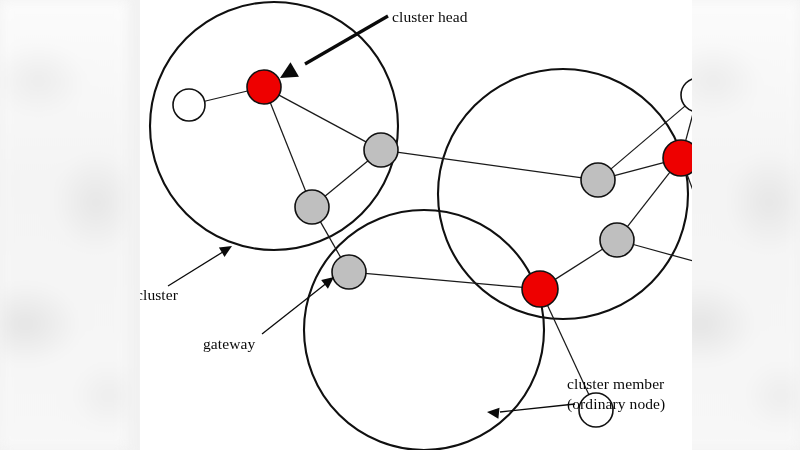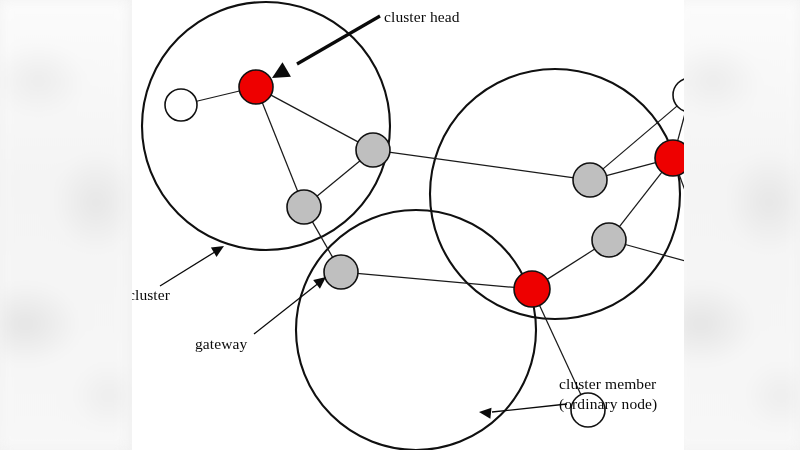--- a/index.html
+++ b/index.html
@@ -32,21 +32,21 @@
       radial-gradient(ellipse 55px 50px at 85% 88%, #ededed 0%, rgba(237,237,237,0) 70%),
       linear-gradient(180deg, #fbfbfb 0%, #f4f4f4 40%, #f7f7f7 100%);
     filter: blur(6px);
   }
   .letterbox.left  { left: 0;    width: 128px; }
   .letterbox.right { right: 0;   width: 124px; }
 
   .panel {
     position: absolute;
     top: 0;
-    left: 132px;
+    left: 140px;
     width: 552px;
     height: 450px;
     background: #ffffff;
   }
   svg.figure {
     position: absolute;
     top: 0;
     left: 0;
     width: 552px;
     height: 450px;

